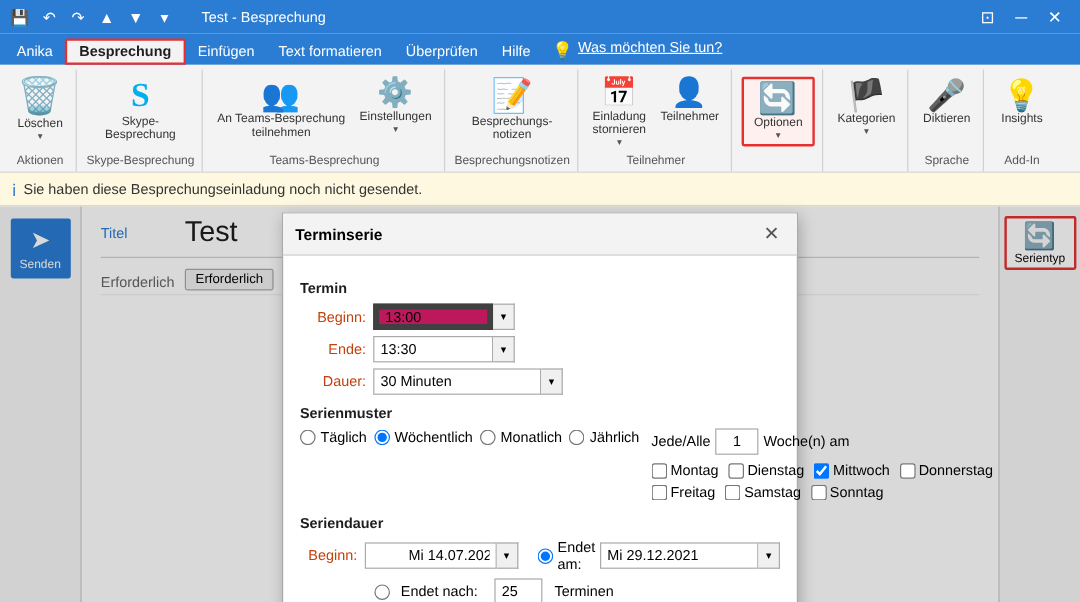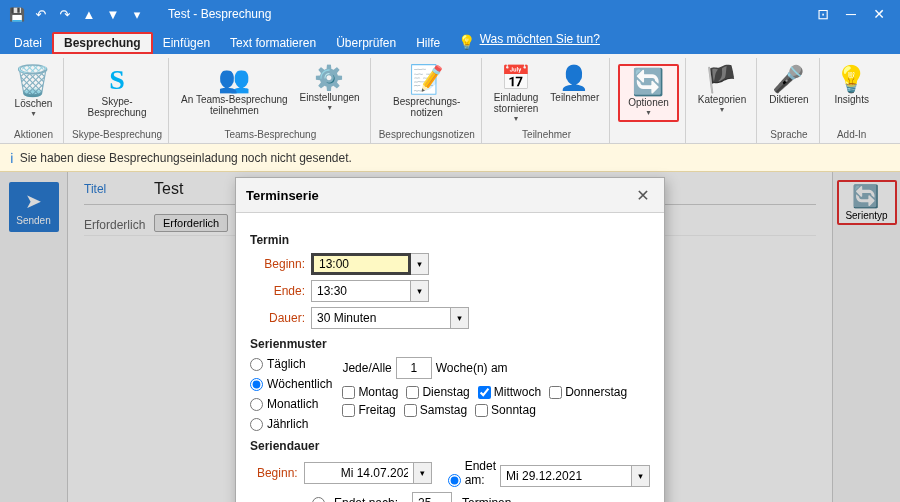--- a/index.html
+++ b/index.html
@@ -172,21 +172,21 @@
       padding: 8px 16px;
     }
     .meeting-title-row {
       display: flex;
       align-items: center;
       border-bottom: 1px solid #d0d0d0;
       padding-bottom: 6px;
       margin-bottom: 6px;
     }
     .meeting-title-label { color: #2b7cd3; font-size: 12px; width: 70px; }
-    .meeting-title-value { font-size: 16px; font-weight: 300; color: #1e1e1e; }
+    .meeting-title-value { font-size: 24px; font-weight: 300; color: #1e1e1e; }
     .meeting-field-row {
       display: flex;
       align-items: flex-end;
       padding: 3px 0;
       border-bottom: 1px solid #f0f0f0;
     }
     .field-label { color: #666; font-size: 12px; width: 70px; }
 
     
     .contact-chip {
@@ -297,31 +297,31 @@
       height: 22px;
       width: 18px;
       background: #f0f0f0;
       display: flex;
       align-items: center;
       justify-content: center;
       cursor: pointer;
       font-size: 9px;
     }
     .pattern-grid { display: flex; gap: 10px; align-items: flex-start; }
-    .pattern-radios { display: flex; flex-direction: column; gap: 6px; }
+    .pattern-radios { display: flex; gap: 6px; }
     .pattern-options { flex: 1; }
     .radio-row { display: flex; align-items: center; gap: 4px; font-size: 12px; }
     .weekdays-row { display: flex; gap: 8px; margin-bottom: 4px; }
     .weekday-item { display: flex; align-items: center; gap: 3px; font-size: 12px; }
     .jede-row { display: flex; align-items: center; gap: 4px; margin-bottom: 6px; font-size: 12px; }
 
     
     .time-highlighted {
-      background: #fef9c3;
-      border: 3px solid #404040;
+      background: #be185d;
+      border: 5px solid #404040;
     }
 
     
     .ribbon-btn .small-arrow { font-size: 8px; color: #555; }
   </style>
 </head>
 <body>
 
 <div class="title-bar">
   <div class="title-bar-left">
@@ -334,21 +334,21 @@
     <span style="margin-left:16px;" class="title-bar-title">Test - Besprechung</span>
   </div>
   <div class="title-bar-controls">
     <button class="title-bar-btn">⊡</button>
     <button class="title-bar-btn">─</button>
     <button class="title-bar-btn close">✕</button>
   </div>
 </div>
 
 <div class="ribbon-tabs">
-  <div class="ribbon-tab">Datei</div>
+  <div class="ribbon-tab">Anika</div>
   <div class="ribbon-tab active highlighted">Besprechung</div>
   <div class="ribbon-tab">Einfügen</div>
   <div class="ribbon-tab">Text formatieren</div>
   <div class="ribbon-tab">Überprüfen</div>
   <div class="ribbon-tab">Hilfe</div>
   <div style="display:flex; align-items:flex-end; margin-left:8px; padding-bottom:4px;">
     <span style="font-size:14px; color:white;">💡</span>
     <span class="ribbon-tab" style="padding-left:4px;text-decoration:underline;">Was möchten Sie tun?</span>
   </div>
 </div>
@@ -596,21 +596,21 @@
           </div>
         </div>
 
         <div class="form-section-title">Seriendauer</div>
         <div class="form-row">
           <span class="form-label">Beginn:</span>
           <div class="input-combo">
             <input class="form-input" type="text" value="Mi 14.07.2021" style="width: 110px; padding-left: 36px;">
             <div class="input-combo-btn">▾</div>
           </div>
-          <div style="margin-left:10px; display:flex; align-items:flex-end; gap:4px;">
+          <div style="margin-left:10px; display:flex; align-items:center; gap:4px;">
             <input type="radio" name="seriendauer" id="endet_am" checked="" style="">
             <label for="endet_am">Endet am:</label>
             <div class="input-combo">
               <input class="form-input" type="text" value="Mi 29.12.2021" style="width: 132px;">
               <div class="input-combo-btn">▾</div>
             </div>
           </div>
         </div>
         <div class="form-row" style="padding-left:62px;">
           <input type="radio" name="seriendauer" id="endet_nach" style="">

